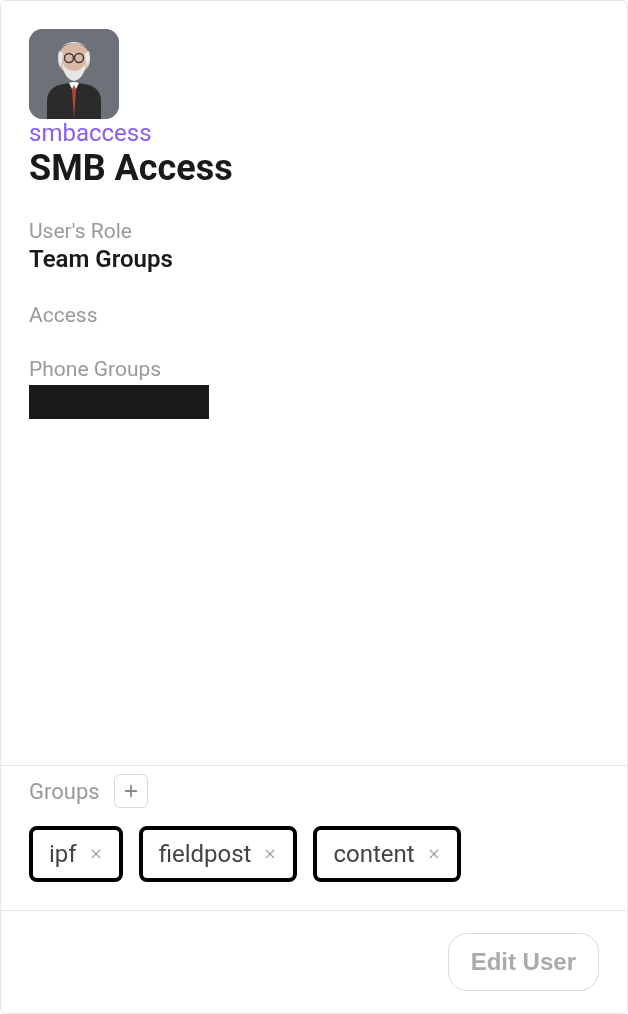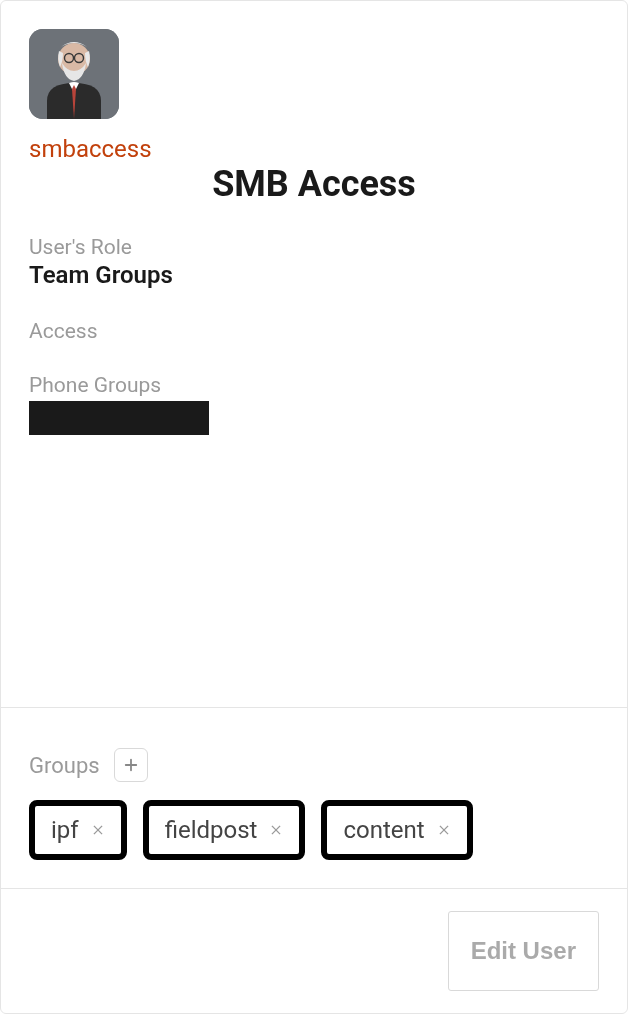--- a/index.html
+++ b/index.html
@@ -32,31 +32,29 @@
       border-radius: 14px;
       background: #6d7278;
       position: relative;
       overflow: hidden;
     }
     .avatar svg {
       width: 100%;
       height: 100%;
     }
     .username {
-      margin-top: 16px;
-      font-size: 24px;
-      color: #c2410c;
+      font-size: 24px;
+      color: #8b5cf6;
       font-weight: 400;
     }
     .display-name {
       font-size: 36px;
       font-weight: 700;
       color: #1a1a1a;
       margin-top: 0;
-      text-align: center;
     }
     .field {
       margin-top: 30px;
     }
     .field-label {
       font-size: 21px;
       color: #9a9a9a;
       font-weight: 400;
     }
     .field-value {
@@ -66,21 +64,21 @@
       margin-top: 2px;
     }
     .phone-redacted {
       width: 180px;
       height: 34px;
       background: #1a1a1a;
       margin-top: 4px;
     }
     .groups-section {
       border-top: 1px solid #e5e5e5;
-      padding: 40px 28px 28px 28px;
+      padding: 8px 28px 28px 28px;
       margin-top: 16px;
     }
     .groups-header {
       display: flex;
       align-items: center;
       gap: 14px;
     }
     .groups-label {
       font-size: 22px;
       color: #9a9a9a;
@@ -101,21 +99,21 @@
     }
     .tags {
       display: flex;
       flex-wrap: wrap;
       gap: 16px;
       margin-top: 18px;
     }
     .tag {
       display: inline-flex;
       align-items: center;
-      border: 6px solid #000000;
+      border: 4px solid #000000;
       border-radius: 8px;
       padding: 10px 16px;
       font-size: 24px;
       color: #444;
       gap: 12px;
       background: #fff;
     }
     .tag-remove {
       color: #999;
       cursor: pointer;
@@ -132,23 +130,23 @@
       stroke-width: 2.2;
     }
     .footer {
       border-top: 1px solid #e5e5e5;
       padding: 22px 28px;
       display: flex;
       justify-content: flex-end;
     }
     .edit-user-btn {
       border: 1px solid #d9d9d9;
-      border-radius: 3px;
+      border-radius: 19px;
       background: #fff;
-      padding: 25px 22px;
+      padding: 14px 22px;
       font-size: 24px;
       color: #aaaaaa;
       font-weight: 600;
       cursor: pointer;
     }
   </style>
 </head>
 <body>
 
 <div class="card">

